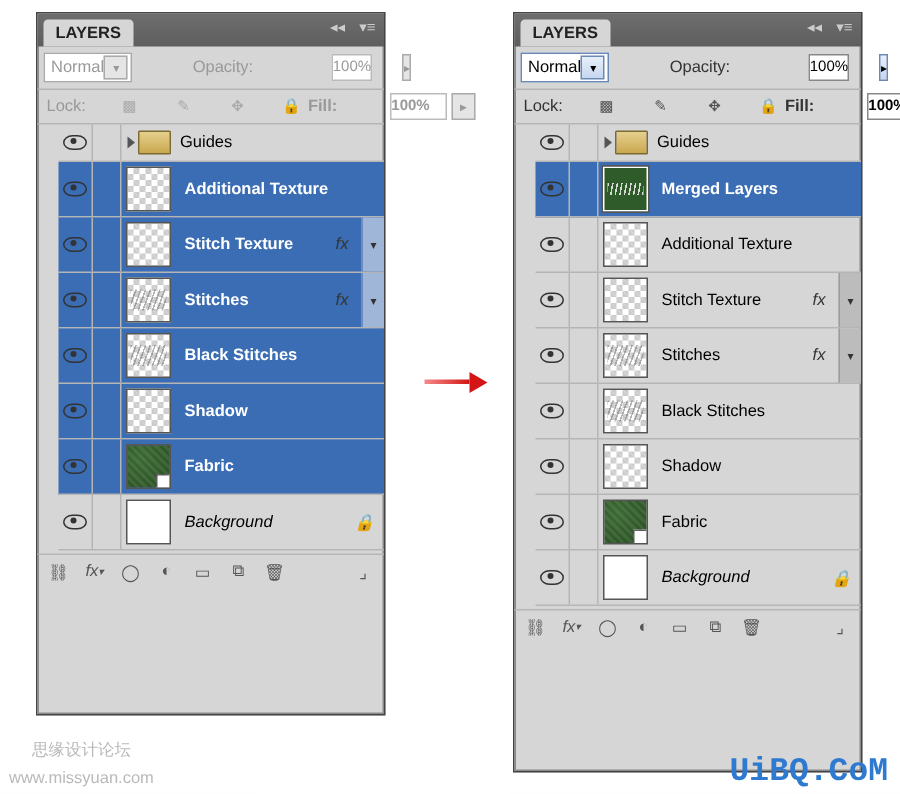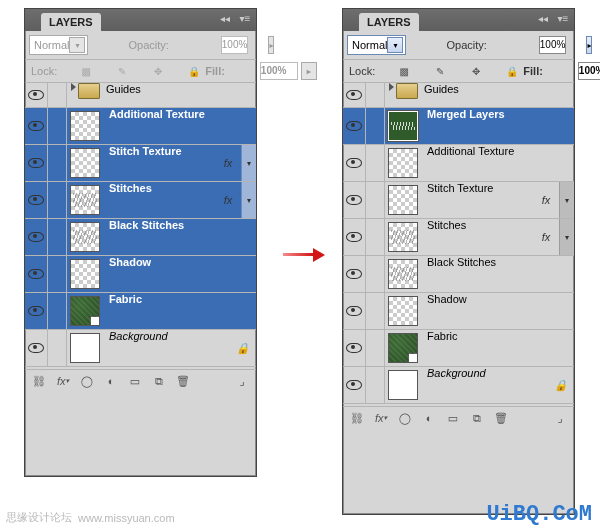--- a/index.html
+++ b/index.html
@@ -26,21 +26,21 @@
     box-shadow: 0 0 0 1px #8a8a8a inset;
   }
   
   .titlebar {
     height: 22px;
     background: linear-gradient(#6e6e6e,#5e5e5e);
     position: relative;
   }
   .titlebar .tab {
     position: absolute;
-    left: 16px;
+    left: 4px;
     bottom: 0;
     height: 18px;
     background: #d6d6d6;
     padding: 0 8px;
     font-weight: bold;
     line-height: 18px;
     color: #222;
     border-top-left-radius: 3px;
     border-top-right-radius: 3px;
   }
@@ -120,23 +120,24 @@
   .lockrow .right{display:flex;align-items:center;gap:3px;font-weight:bold;}
   .lockicon{
     width:14px;height:14px;
     display:flex;align-items:center;justify-content:center;
     font-size:10px;color:#555;
   }
   .lockicon.disabled{color:#aaa;}
   
   .layerlist{ padding-bottom:2px; }
   .layer{
-    display:flex;
+    display:flex;align-items:center;
     height:36px;
     border-bottom:1px solid #b5b5b5;
+    margin-left:14px;
   }
   .layer.group{ height:24px; }
   .eye{
     width:22px;height:100%;
     border-right:1px solid #b5b5b5;
     display:flex;align-items:center;justify-content:center;
   }
   .link{
     width:18px;height:100%;
     border-right:1px solid #b5b5b5;
@@ -253,21 +254,21 @@
     background:linear-gradient(to right,#f58b8b,#d31515);
   }
   .arrow .head{
     position:absolute;right:0;top:0;width:0;height:0;
     border-top:7px solid transparent;border-bottom:7px solid transparent;
     border-left:12px solid #d31515;
   }
   
   .wm-left{
     position:absolute;left:6px;bottom:4px;color:#b9b9b9;font-size:11px;
-    display:flex;gap:6px;align-items:center;
+    display:flex;gap:6px;align-items:center;flex-direction:column;
   }
   .wm-right{
     position:absolute;right:8px;bottom:2px;color:#2f7ad1;
     font-size:22px;font-weight:bold;font-family:Liberation Mono, monospace;
   }
 </style>
 </head>
 <body>
 <div class="canvas">
 

